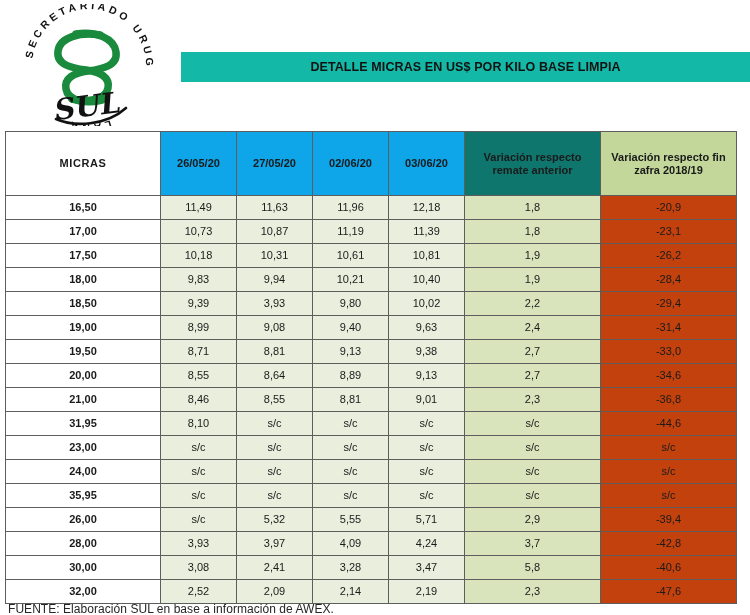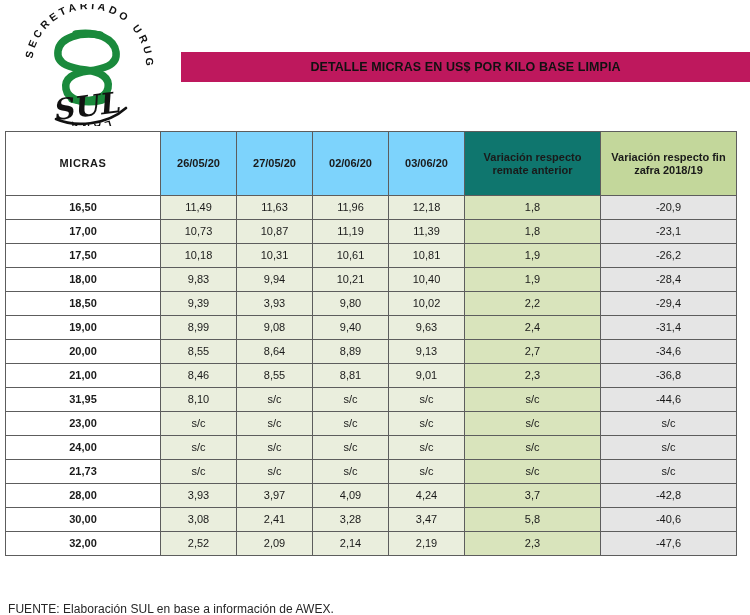--- a/index.html
+++ b/index.html
@@ -33,21 +33,21 @@
     height: 122px;
   }
   #logo-svg { display: block; }
 
   #title-bar {
     position: absolute;
     left: 181px;
     top: 52px;
     width: 569px;
     height: 30px;
-    background: #be185d;
+    background: #14b8a6;
     display: flex;
     align-items: center;
     justify-content: center;
   }
   #title-text {
     font-size: 12.5px;
     font-weight: bold;
     letter-spacing: 0.1px;
     color: #111111;
     text-align: center;
@@ -78,30 +78,30 @@
 
   
   col.c-micras { width: 155px; }
   col.c-date   { width: 76px;  }
   col.c-var1   { width: 136px; }
   col.c-var2   { width: 136px; }
 
   
   tr.hdr th { height: 63px; font-weight: bold; font-size: 11px; }
   th.h-micras { background: #ffffff; letter-spacing: 0.6px; font-size: 11.5px; }
-  th.h-date   { background: #7dd3fc; font-size: 11px; margin-left: 44px; }
+  th.h-date   { background: #0ea5e9; font-size: 11px; margin-left: 44px; }
   th.h-var1   { background: #0f766e; font-size: 11.5px; padding: 0 6px; }
   th.h-var2   { background: #c3d79b; font-size: 11.5px; padding: 0 6px; margin-top: 44px; }
 
   
   tr.drow td { height: 23px; }
   td.d-micras { background: #ffffff; font-weight: bold; font-size: 11.5px; }
   td.d-date   { background: #eaeedd; }
   td.d-var1   { background: #d9e4bc; }
-  td.d-var2   { background: #e5e5e5; margin-top: 48px; }
+  td.d-var2   { background: #c2410c; margin-top: 48px; }
 
   
   #source-note {
     position: absolute;
     left: 8px;
     top: 602px;
     font-size: 12px;
     color: #262626;
     white-space: nowrap;
     letter-spacing: 0.05px;
@@ -224,20 +224,29 @@
         <tr class="drow">
           <td class="d-micras">19,00</td>
           <td class="d-date">8,99</td>
           <td class="d-date">9,08</td>
           <td class="d-date">9,40</td>
           <td class="d-date">9,63</td>
           <td class="d-var1">2,4</td>
           <td class="d-var2">-31,4</td>
         </tr>
         <tr class="drow">
+          <td class="d-micras">19,50</td>
+          <td class="d-date">8,71</td>
+          <td class="d-date">8,81</td>
+          <td class="d-date">9,13</td>
+          <td class="d-date">9,38</td>
+          <td class="d-var1">2,7</td>
+          <td class="d-var2">-33,0</td>
+        </tr>
+        <tr class="drow">
           <td class="d-micras">20,00</td>
           <td class="d-date">8,55</td>
           <td class="d-date">8,64</td>
           <td class="d-date">8,89</td>
           <td class="d-date">9,13</td>
           <td class="d-var1">2,7</td>
           <td class="d-var2">-34,6</td>
         </tr>
         <tr class="drow">
           <td class="d-micras">21,00</td>
@@ -269,27 +278,36 @@
         <tr class="drow">
           <td class="d-micras">24,00</td>
           <td class="d-date">s/c</td>
           <td class="d-date">s/c</td>
           <td class="d-date">s/c</td>
           <td class="d-date">s/c</td>
           <td class="d-var1">s/c</td>
           <td class="d-var2">s/c</td>
         </tr>
         <tr class="drow">
-          <td class="d-micras">21,73</td>
+          <td class="d-micras">35,95</td>
           <td class="d-date">s/c</td>
           <td class="d-date">s/c</td>
           <td class="d-date">s/c</td>
           <td class="d-date">s/c</td>
           <td class="d-var1">s/c</td>
           <td class="d-var2">s/c</td>
+        </tr>
+        <tr class="drow">
+          <td class="d-micras">26,00</td>
+          <td class="d-date">s/c</td>
+          <td class="d-date">5,32</td>
+          <td class="d-date">5,55</td>
+          <td class="d-date">5,71</td>
+          <td class="d-var1">2,9</td>
+          <td class="d-var2">-39,4</td>
         </tr>
         <tr class="drow">
           <td class="d-micras">28,00</td>
           <td class="d-date">3,93</td>
           <td class="d-date">3,97</td>
           <td class="d-date">4,09</td>
           <td class="d-date">4,24</td>
           <td class="d-var1">3,7</td>
           <td class="d-var2">-42,8</td>
         </tr>

